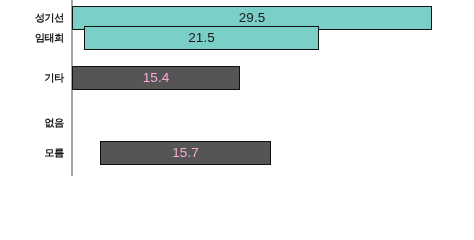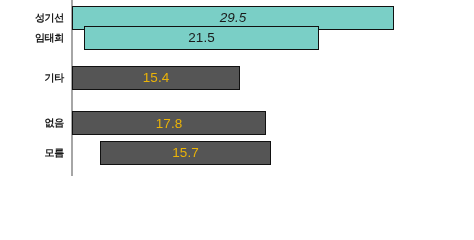--- a/index.html
+++ b/index.html
@@ -83,36 +83,36 @@
     font-weight: normal;
     line-height: 1;
     white-space: nowrap;
     position: relative;
     top: 0.5px;
   }
   .bar.teal .bar-value {
     color: #1a1a1a;
   }
   .bar.gray .bar-value {
-    color: #eab308;
+    color: #f9a8d4;
     text-align: center;
   }
 </style>
 </head>
 <body>
 
 <div id="chart-root">
 
   <div class="axis-line"></div>
 
   <div class="plot-area">
 
     <div class="bar-row" style="top:0px;">
       <div class="cat-label">성기선</div>
-      <div class="bar-wrap" style="width:322px;font-style:italic;">
+      <div class="bar-wrap" style="width:360px;">
         <div class="bar teal">
           <span class="bar-value">29.5</span>
         </div>
       </div>
     </div>
 
     <div class="bar-row" style="top:20px;">
       <div class="cat-label">임태희</div>
       <div class="bar-wrap" style="width:235px;padding-left:12px;">
         <div class="bar teal">
@@ -125,25 +125,20 @@
       <div class="cat-label">기타</div>
       <div class="bar-wrap" style="width:168px;">
         <div class="bar gray">
           <span class="bar-value">15.4</span>
         </div>
       </div>
     </div>
 
     <div class="bar-row" style="top:105.6px;">
       <div class="cat-label">없음</div>
-      <div class="bar-wrap" style="width:194px;">
-        <div class="bar gray">
-          <span class="bar-value">17.8</span>
-        </div>
-      </div>
     </div>
 
     <div class="bar-row" style="top:135px;">
       <div class="cat-label">모름</div>
       <div class="bar-wrap" style="width:171px;margin-left:28px;">
         <div class="bar gray">
           <span class="bar-value">15.7</span>
         </div>
       </div>
     </div>

